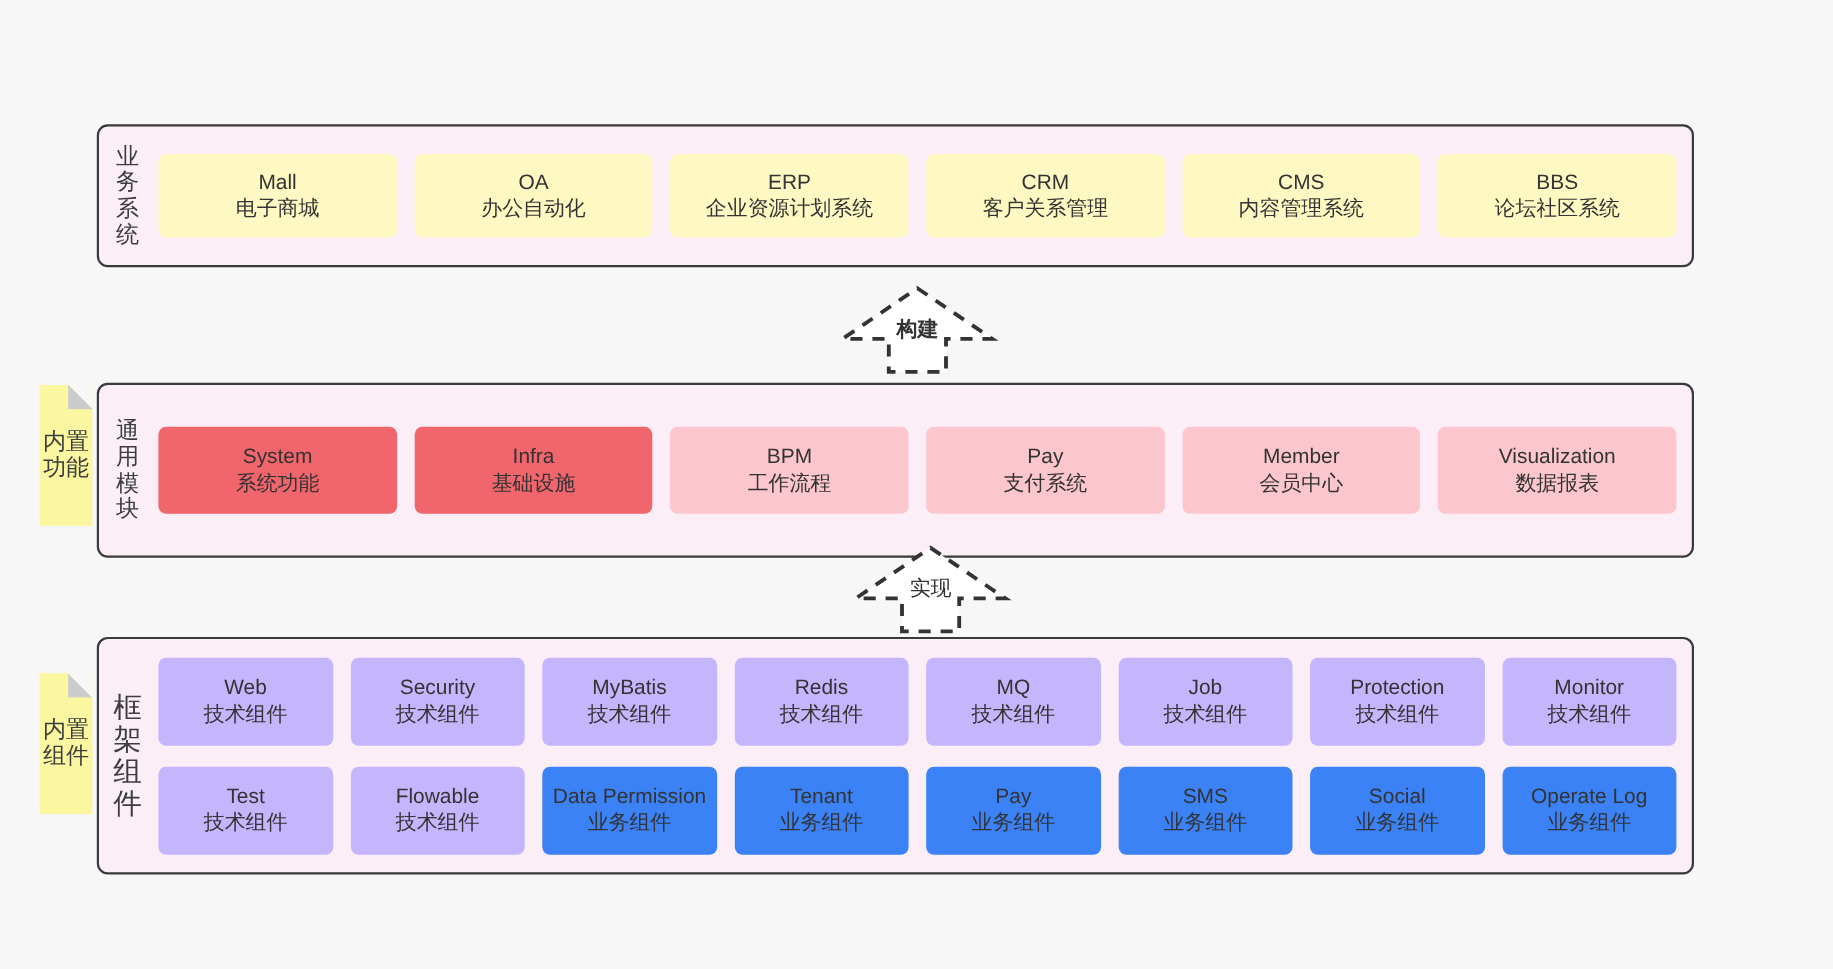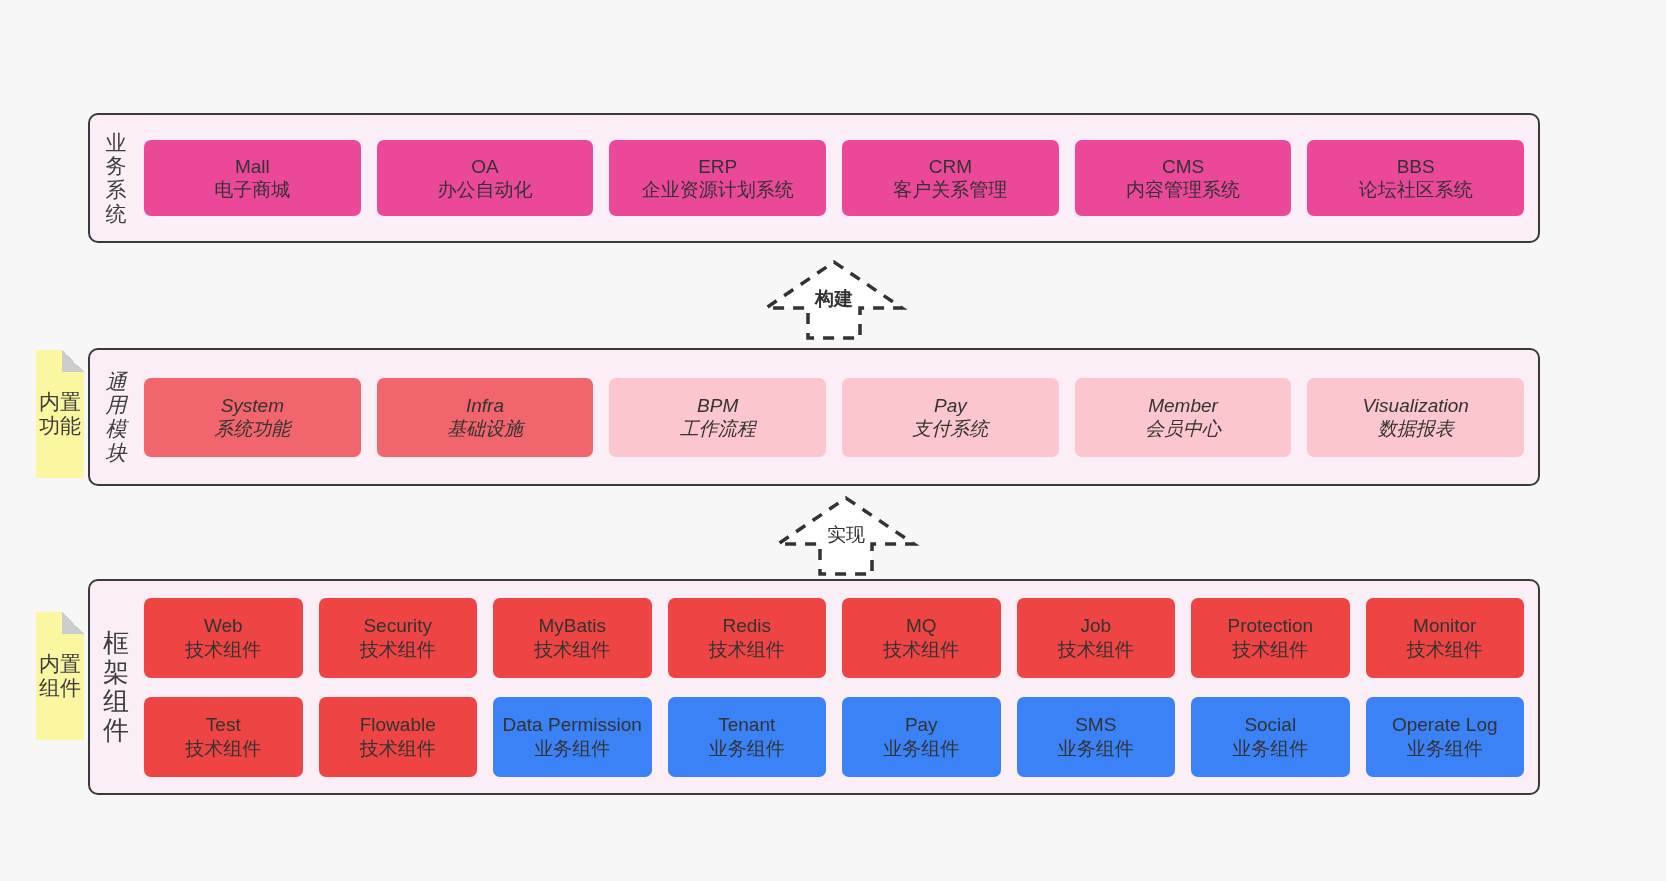--- a/index.html
+++ b/index.html
@@ -78,31 +78,31 @@
     font-size: 19px;
     line-height: 1.22;
     color: #333333;
     padding: 4px 6px;
     flex: 1 1 0;
   }
   .card .en { display: block; }
   .card .cn { display: block; }
 
   
-  .c-blue        { background: #ec4899; }
+  .c-blue        { background: #fef9c3; }
   .c-red         { background: #f1656c; }
   .c-pink        { background: #fcc6ce; }
-  .c-green       { background: #ef4444; justify-content: center; }
+  .c-green       { background: #c4b5fd; justify-content: center; }
   .c-lightgreen  { background: #3b82f6; }
 
   
   #band-business { left: 88px;  top: 113px; width: 1452px; height: 130px; }
   #band-business .cards-row > .card { height: 76px; }
 
-  #band-modules  { left: 88px;  top: 348px; width: 1452px; height: 138px; font-style: italic; }
+  #band-modules  { left: 88px;  top: 348px; width: 1452px; height: 159px; }
   #band-modules .cards-row > .card { height: 79px; }
 
   #band-framework{ left: 88px;  top: 579px; width: 1452px; height: 216px; }
   #band-framework .card { height: 80px; }
   #band-framework .band-label { font-size: 26px; }
 
   
   .note {
     position: absolute;
     background: #fbf7a0;

